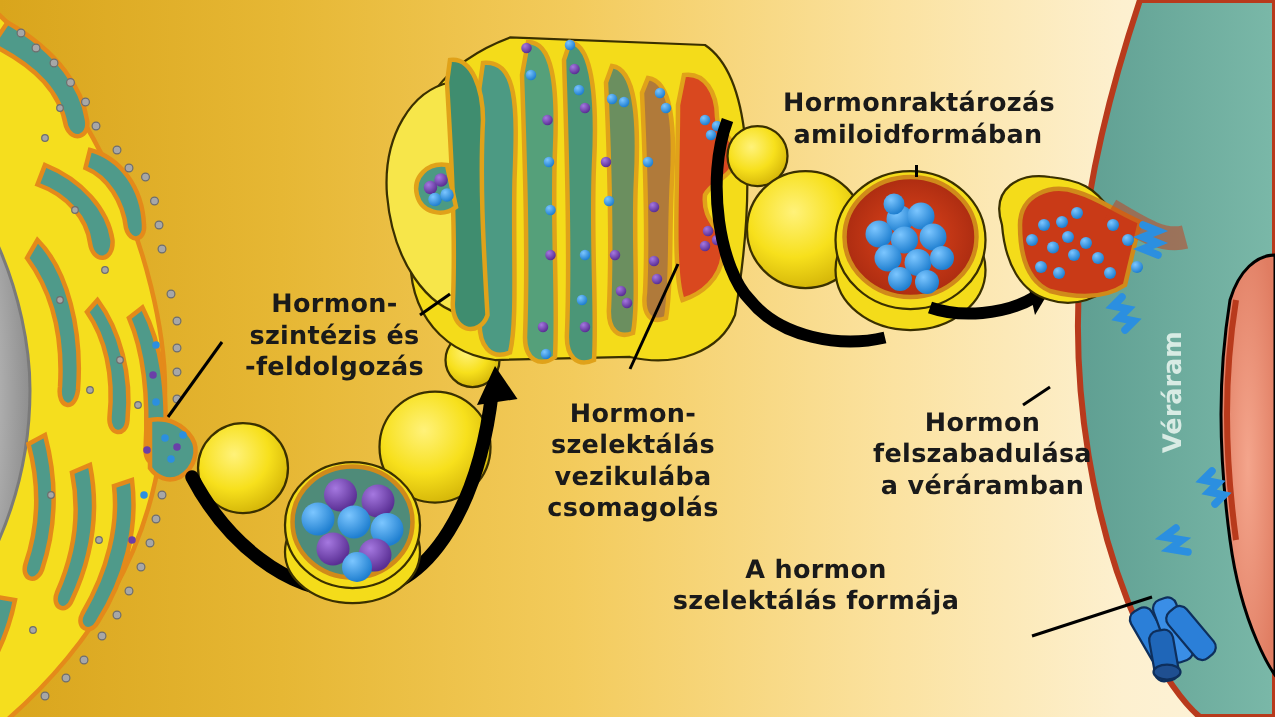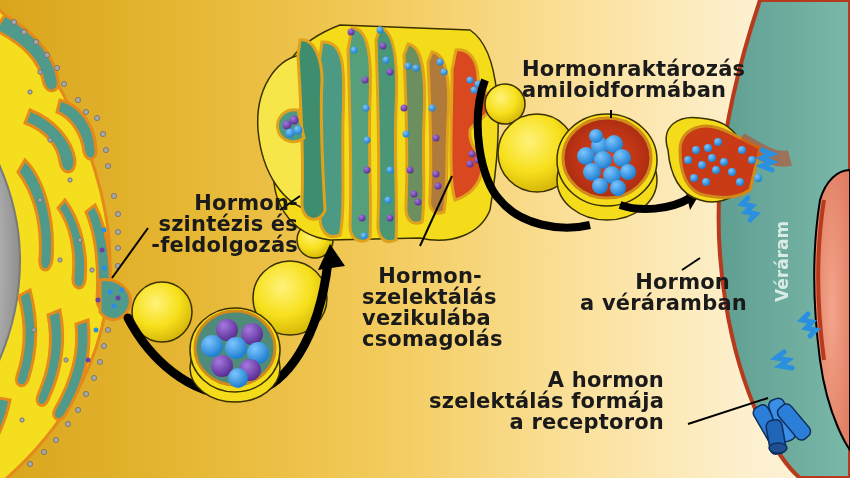--- a/index.html
+++ b/index.html
@@ -4,21 +4,21 @@
 <style>
   html, body { margin: 0; padding: 0; }
   body { width: 850px; height: 478px; overflow: hidden; }
   #stage {
     position: relative; width: 850px; height: 478px; overflow: hidden;
     background: linear-gradient(90deg, #d9a51c 0%, #e6b734 22%, #f3cb5c 45%, #fbe2a0 70%, #fdf0cf 88%, #fdf3dc 100%);
   }
   svg.art { position: absolute; left: 0; top: 0; }
   .label {
     position: absolute; font-family: "DejaVu Sans", sans-serif; font-weight: bold;
-    color: #1a1a1a; text-align: right; font-size: 21px; line-height: 21px; letter-spacing: 0.2px;
+    color: #1a1a1a; text-align: center; font-size: 17px; line-height: 21px; letter-spacing: 0.2px;
   }
   .label span { display: block; white-space: nowrap; }
   .vlabel {
     position: absolute; font-family: "DejaVu Sans", sans-serif; font-weight: bold;
     color: #d8ebe4; font-size: 17px; transform: rotate(-90deg); transform-origin: center;
     white-space: nowrap;
   }
 </style>
 </head>
 <body>
@@ -303,24 +303,24 @@
     <span>csomagolás</span>
   </div>
 
   <div class="label" style="left:522px; top:59px; width:180px;">
     <span>Hormonraktározás</span>
     <span>amiloidformában</span>
   </div>
 
   <div class="label" style="left:580px; top:272px; width:150px;">
     <span>Hormon</span>
+    <span>felszabadulása</span>
     <span>a véráramban</span>
   </div>
 
   <div class="label" style="left:424px; top:370px; width:240px;">
     <span>A hormon</span>
     <span>szelektálás formája</span>
-    <span>a receptoron</span>
   </div>
 
   <div class="vlabel" style="left:742px; top:252px; width:80px; text-align:center;">Véráram</div>
 
 </div>
 
 </body></html>

